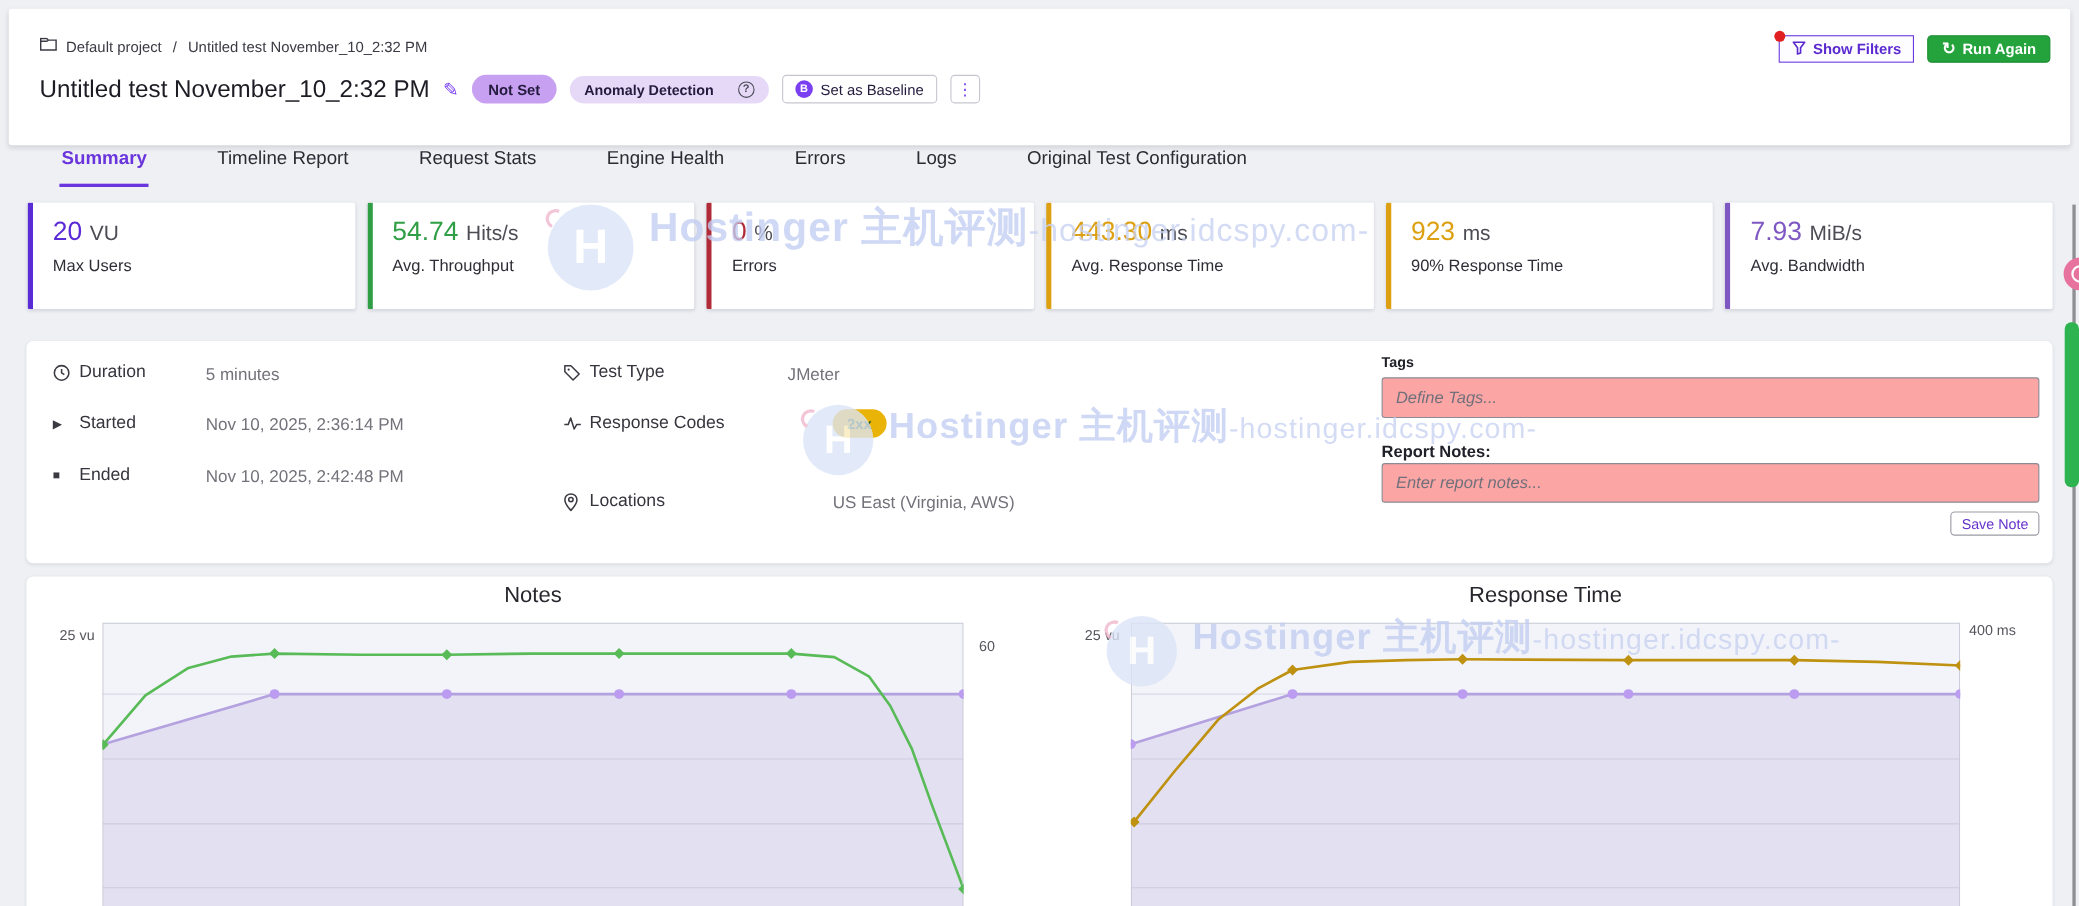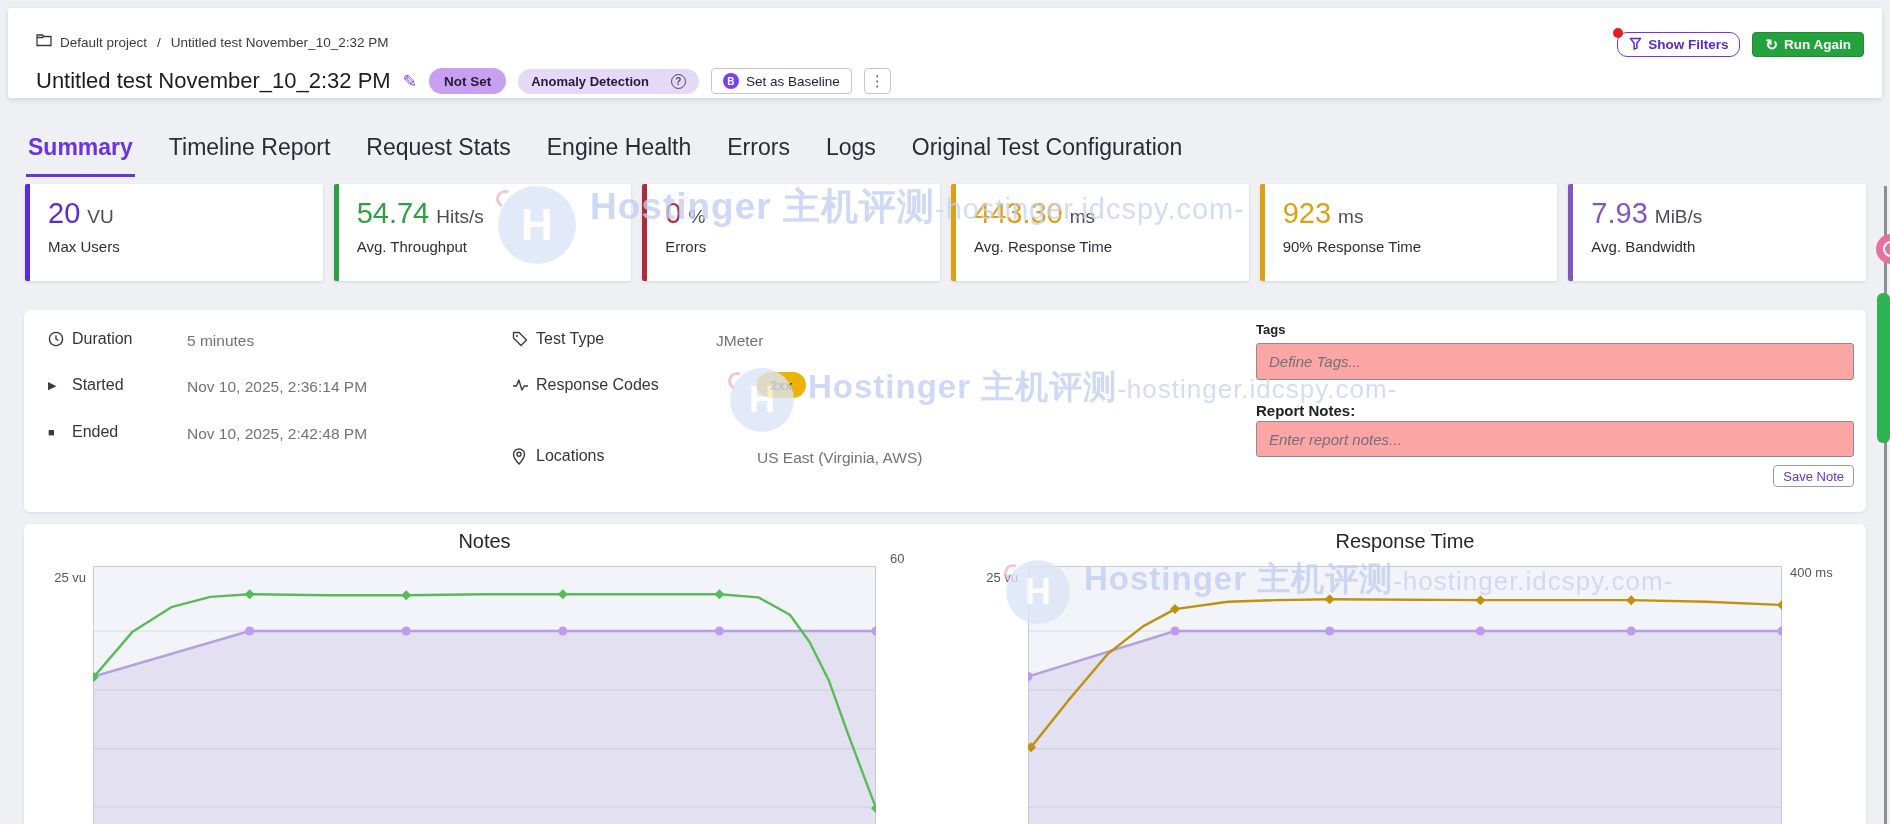--- a/index.html
+++ b/index.html
@@ -1,28 +1,28 @@
 <!DOCTYPE html>
 <html><head>
 <meta charset="utf-8">
 <style>
   * { box-sizing: border-box; margin: 0; padding: 0; }
   html,body { width:1890px; height:824px; overflow:hidden; }
   body { font-family:"Liberation Sans", sans-serif; background:#eef0f4; color:#26262e; }
   .page { position:relative; width:1890px; height:824px; overflow:hidden; }
 
   
-  .header { position:absolute; left:8px; top:8px; right:8px; height:90px; background:#ffffff;
+  .header { position:absolute; left:8px; top:8px; right:8px; height:124px; background:#ffffff;
             border-radius:3px; box-shadow:0 2px 5px rgba(40,40,60,.14); z-index:2; }
   .breadcrumb { position:absolute; left:28px; top:26px; display:flex; align-items:center; gap:8px;
                 font-size:13.5px; color:#3a3a44; }
   .crumb-sep { color:#3a3a44; padding:0 2px; }
   .topbtns { position:absolute; right:18px; top:24px; display:flex; gap:12px; align-items:center; }
   .btn-filters { position:relative; display:flex; align-items:center; gap:6px; height:25px; padding:0 11px;
-                 border:1.5px solid #6c39e0; border-radius:10px; background:#fdfcff; color:#5a2ad0;
+                 border:1.5px solid #6c39e0; border-radius:0; background:#fdfcff; color:#5a2ad0;
                  font-size:13.5px; font-weight:600; cursor:pointer; }
   .red-dot { position:absolute; left:-5px; top:-5px; width:10px; height:10px; border-radius:50%;
              background:#e02020; }
   .btn-run { display:flex; align-items:center; gap:6px; height:25px; padding:0 12px;
              background:#24a33c; border:1px solid #1d8c32; border-radius:4px; color:#fff;
              font-size:13.5px; font-weight:600; cursor:pointer; }
   .titlerow { position:absolute; left:28px; top:60px; display:flex; align-items:center; gap:12px; }
   .test-title { font-size:22px; color:#1c1c24; font-weight:400; }
   .edit-ic { color:#7b3ff2; font-size:17px; cursor:pointer; }
   .badge-notset { height:26px; display:flex; align-items:center; padding:0 15px; border-radius:13px;
@@ -34,30 +34,30 @@
   .btn-baseline { height:26px; display:flex; align-items:center; gap:7px; padding:0 11px;
                   border:1px solid #c6c6d0; border-radius:4px; background:#fff; color:#241a3d;
                   font-size:13.5px; cursor:pointer; }
   .b-ic { width:16px; height:16px; border-radius:50%; background:#7b3ff2; color:#fff; font-size:10px;
           font-weight:700; display:flex; align-items:center; justify-content:center; }
   .btn-kebab { width:27px; height:26px; border:1px solid #c6c6d0; border-radius:4px; background:#fff;
                color:#7b3ff2; font-size:15px; display:flex; align-items:center; justify-content:center; cursor:pointer; }
 
   
   .tabs { position:absolute; left:26px; top:130px; display:flex; gap:32px; z-index:2; }
-  .tab { font-size:23px; color:#2b2b33; font-weight:500; padding:4px 2px 13px 2px;
-         border-bottom:3px solid transparent; cursor:pointer; }
+  .tab { font-size:17px; color:#2b2b33; font-weight:500; padding:4px 2px 13px 2px;
+         border-bottom:3px solid transparent; cursor:pointer;margin-left:28px; }
   .tab.active { color:#6a35dc; font-weight:600; border-bottom-color:#6a35dc; }
 
   
   .cards { position:absolute; left:25px; right:24px; top:184px; height:97px; display:flex; gap:11px; z-index:2; }
   .metric-card { flex:1; background:#fff; border-left:5px solid #888; border-radius:2px;
                  box-shadow:0 1px 3px rgba(40,40,60,.13); padding:13px 18px; }
   .metric-line { display:flex; align-items:baseline; gap:7px; }
-  .metric-value { font-size:29px; font-weight:500; }
+  .metric-value { font-size:24px; font-weight:500; }
   .metric-unit { font-size:19px; color:#4c4c55; }
   .metric-label { margin-top:8px; font-size:15px; color:#2e2e36; }
 
   
   .details { position:absolute; left:24px; right:24px; top:310px; height:202px; background:#fff;
              border-radius:6px; box-shadow:0 1px 3px rgba(40,40,60,.10); z-index:2; }
   .drow { position:absolute; display:flex; align-items:center; font-size:16px; color:#35353d; }
   .dicon { width:24px; display:flex; justify-content:flex-start; color:#3a3a42; }
   .dlabel { font-weight:400; }
   .dvalue { position:absolute; font-size:15.5px; color:#72727a; }
@@ -270,21 +270,21 @@
       <input class="field" style="top: 33px;" placeholder="Define Tags...">
       <div class="notes-label">Report Notes:</div>
       <input class="field" style="top: 111px; height: 36px;" placeholder="Enter report notes...">
       <button class="btn-save">Save Note</button>
     </div>
   </div>
 
   <div class="chartspanel">
     <div class="chart-title" style="left:69px; width:783px;">Notes</div>
     <div class="axis-label" style="left:14px; top:46px; width:48px; text-align:right;">25 vu</div>
-    <div class="axis-label" style="left:866px; top:27px;">60</div>
+    <div class="axis-label" style="left:866px; top:56px;">60</div>
     <svg id="chart-load" class="chart-svg" style="left:69px;" width="783" height="258">
         <rect x="0" y="0" width="783" height="258" fill="#f3f4f9"></rect>
         <line x1="0" y1="65" x2="783" y2="65" stroke="#d9dae4" stroke-width="1"></line>
         <line x1="0" y1="124" x2="783" y2="124" stroke="#d9dae4" stroke-width="1"></line>
         <line x1="0" y1="183" x2="783" y2="183" stroke="#d9dae4" stroke-width="1"></line>
         <line x1="0" y1="241" x2="783" y2="241" stroke="#d9dae4" stroke-width="1"></line>
         <polygon points="0.8,110.5 156.6,65.0 313.2,65.0 469.8,65.0 626.4,65.0 783.0,65.0 783,258 0.8,258" fill="rgba(124,98,195,0.13)"></polygon>
         <polyline points="0.8,110.5 156.6,65.0 313.2,65.0 469.8,65.0 626.4,65.0 783.0,65.0" fill="none" stroke="#b4a1e0" stroke-width="2.4" stroke-linejoin="round" stroke-linecap="round"></polyline>
         <polyline points="0.8,111.0 39.2,66.1 78.3,41.2 117.4,30.9 156.6,28.2 234.9,29.2 313.2,29.2 391.5,28.2 469.8,28.2 548.1,28.2 626.4,28.2 665.5,31.4 696.9,48.8 716.4,75.8 736.0,114.8 754.0,165.2 768.9,204.8 783.0,242.1" fill="none" stroke="#58bb58" stroke-width="2.4" stroke-linejoin="round" stroke-linecap="round"></polyline>
         <path d="M0.5,258 L0.5,0.5 L782.5,0.5 L782.5,258" fill="none" stroke="#c7c9d5" stroke-width="1"></path>

